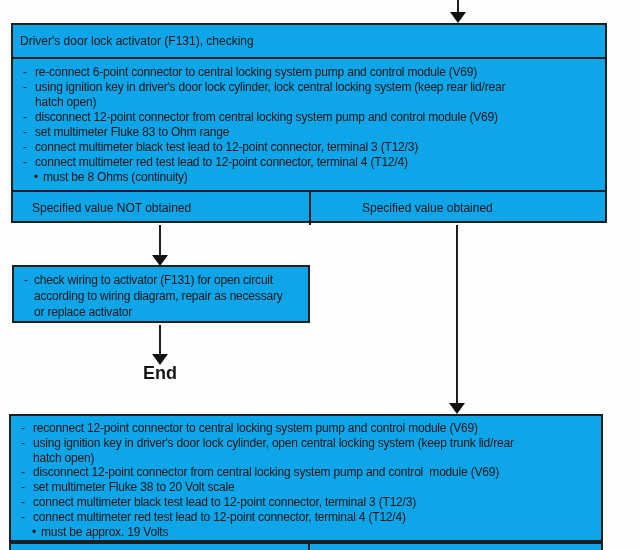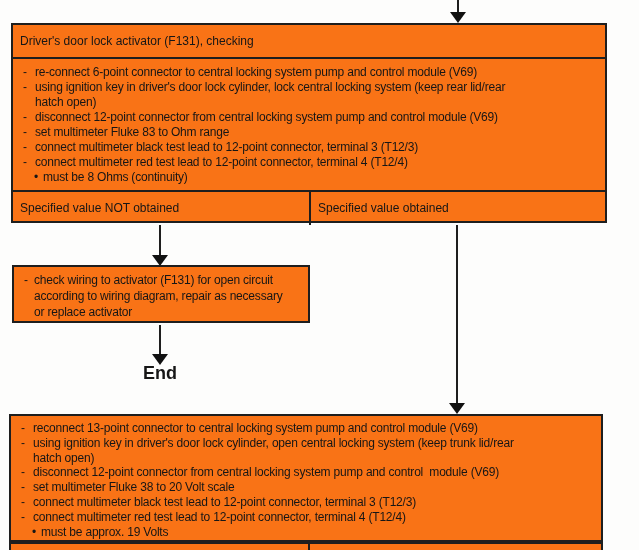--- a/index.html
+++ b/index.html
@@ -2,29 +2,29 @@
 <html><head>
 <meta charset="utf-8">
 <style>
   html,body{margin:0;padding:0;background:#ffffff;}
   .canvas{
     position:relative;width:639px;height:550px;overflow:hidden;
     background:#fdfdfc;color:#161616;
     font-family:"Liberation Sans","DejaVu Sans",sans-serif;
     font-size:12px;line-height:15px;
   }
-  .box{position:absolute;box-sizing:border-box;border:2px solid #1e1e1e;background:#f97316;}
+  .box{position:absolute;box-sizing:border-box;border:2px solid #1e1e1e;background:#0ea5e9;}
   .row{box-sizing:border-box;}
   .title-row{height:32px;display:flex;align-items:center;padding-left:7px;}
   .steps-row{height:133px;border-top:2px solid #1e1e1e;padding:6px 4px 0 6px;}
   .steps-row.b2{height:auto;border-top:none;padding-top:5px;line-height:14.8px;}
   .decision-row{height:35px;border-top:2px solid #1e1e1e;display:flex;}
-  .cell{box-sizing:border-box;display:flex;align-items:center;padding-left:7px;}
+  .cell{box-sizing:border-box;display:flex;align-items:center;padding-left:19px;}
   .cell.left{width:298px;border-right:2px solid #1e1e1e;flex:none;}
-  .cell.right{flex:1;}
+  .cell.right{flex:1;margin-left:32px;}
   .item{display:flex;padding-left:4px;}
   .item .marker{flex:none;width:12px;}
   .item .txt{flex:1;white-space:pre-wrap;letter-spacing:-0.2px;}
   .item.bullet{padding-left:15px;}
   .item.bullet .marker{width:9px;}
   .arrow{position:absolute;width:16px;display:flex;flex-direction:column;align-items:center;}
   .arrow .shaft{flex:1;width:2px;background:#1e1e1e;}
   .arrow .head{width:0;height:0;border-left:8px solid transparent;border-right:8px solid transparent;border-top:11px solid #111;}
   .end-label{position:absolute;font-weight:bold;font-size:18px;text-align:center;width:100px;}
   .action-inner{padding:5px 3px 0 6px;line-height:16px;}
@@ -109,21 +109,21 @@
 
   <div class="arrow" style="left:449px;top:225px;height:189px;">
     <i class="shaft"></i>
     <i class="head"></i>
   </div>
 
   <div class="box" style="left:9px;top:414px;width:594px;height:128px;">
     <div class="row steps-row b2">
       <div class="item">
           <span class="marker">-</span>
-          <span class="txt">reconnect 13-point connector to central locking system pump and control module (V69)</span>
+          <span class="txt">reconnect 12-point connector to central locking system pump and control module (V69)</span>
         </div>
       <div class="item">
           <span class="marker">-</span>
           <span class="txt">using ignition key in driver's door lock cylinder, open central locking system (keep trunk lid/rear
 hatch open)</span>
         </div>
       <div class="item">
           <span class="marker">-</span>
           <span class="txt">disconnect 12-point connector from central locking system pump and control  module (V69)</span>
         </div>

